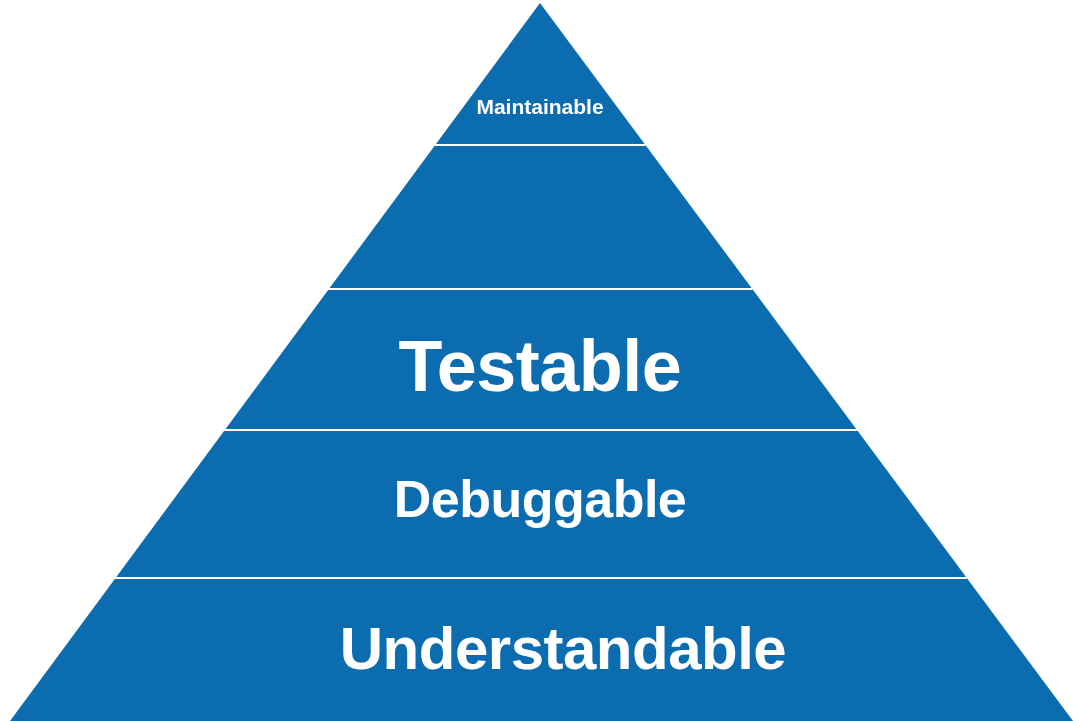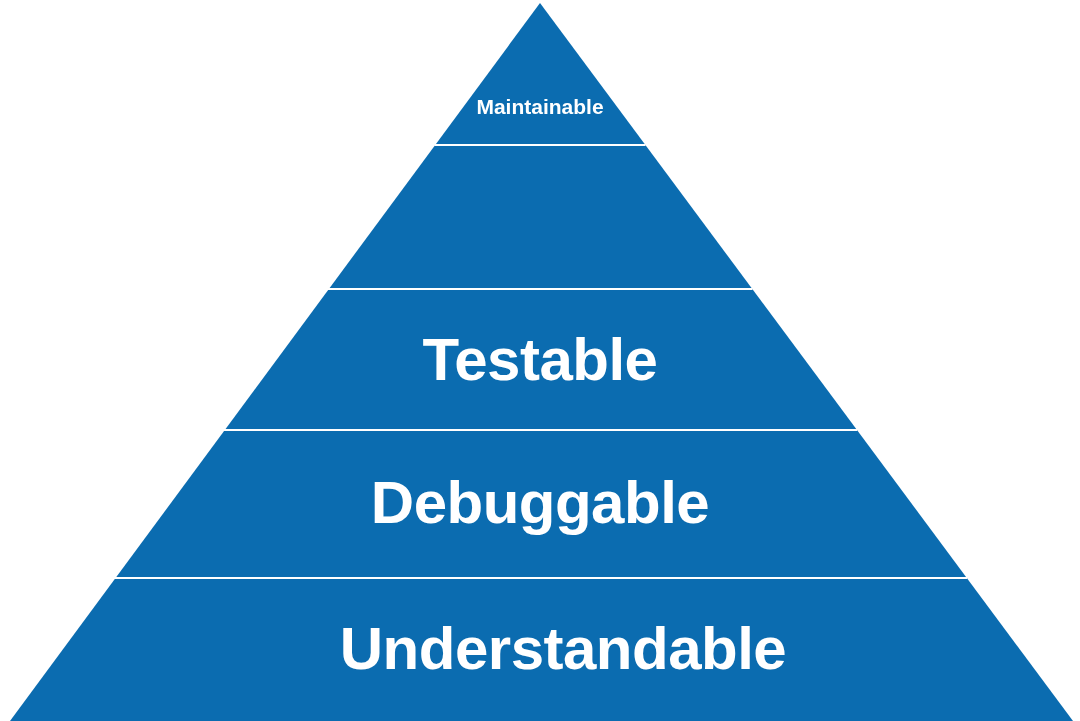--- a/index.html
+++ b/index.html
@@ -60,25 +60,25 @@
     top: 96px;
     font-size: 21px;
     letter-spacing: 0px;
   }
   .tier-label.t-extensible {
     top: 186px;
     font-size: 60px;
   }
   .tier-label.t-testable {
     top: 330px;
-    font-size: 60px;
+    font-size: 72px;
   }
   .tier-label.t-debuggable {
     top: 473px;
-    font-size: 60px;
+    font-size: 52px;
   }
   .tier-label.t-understandable {
     top: 619px;
     font-size: 60px;
     padding-left: 46px;
   }
 </style>
 </head>
 <body>
 

